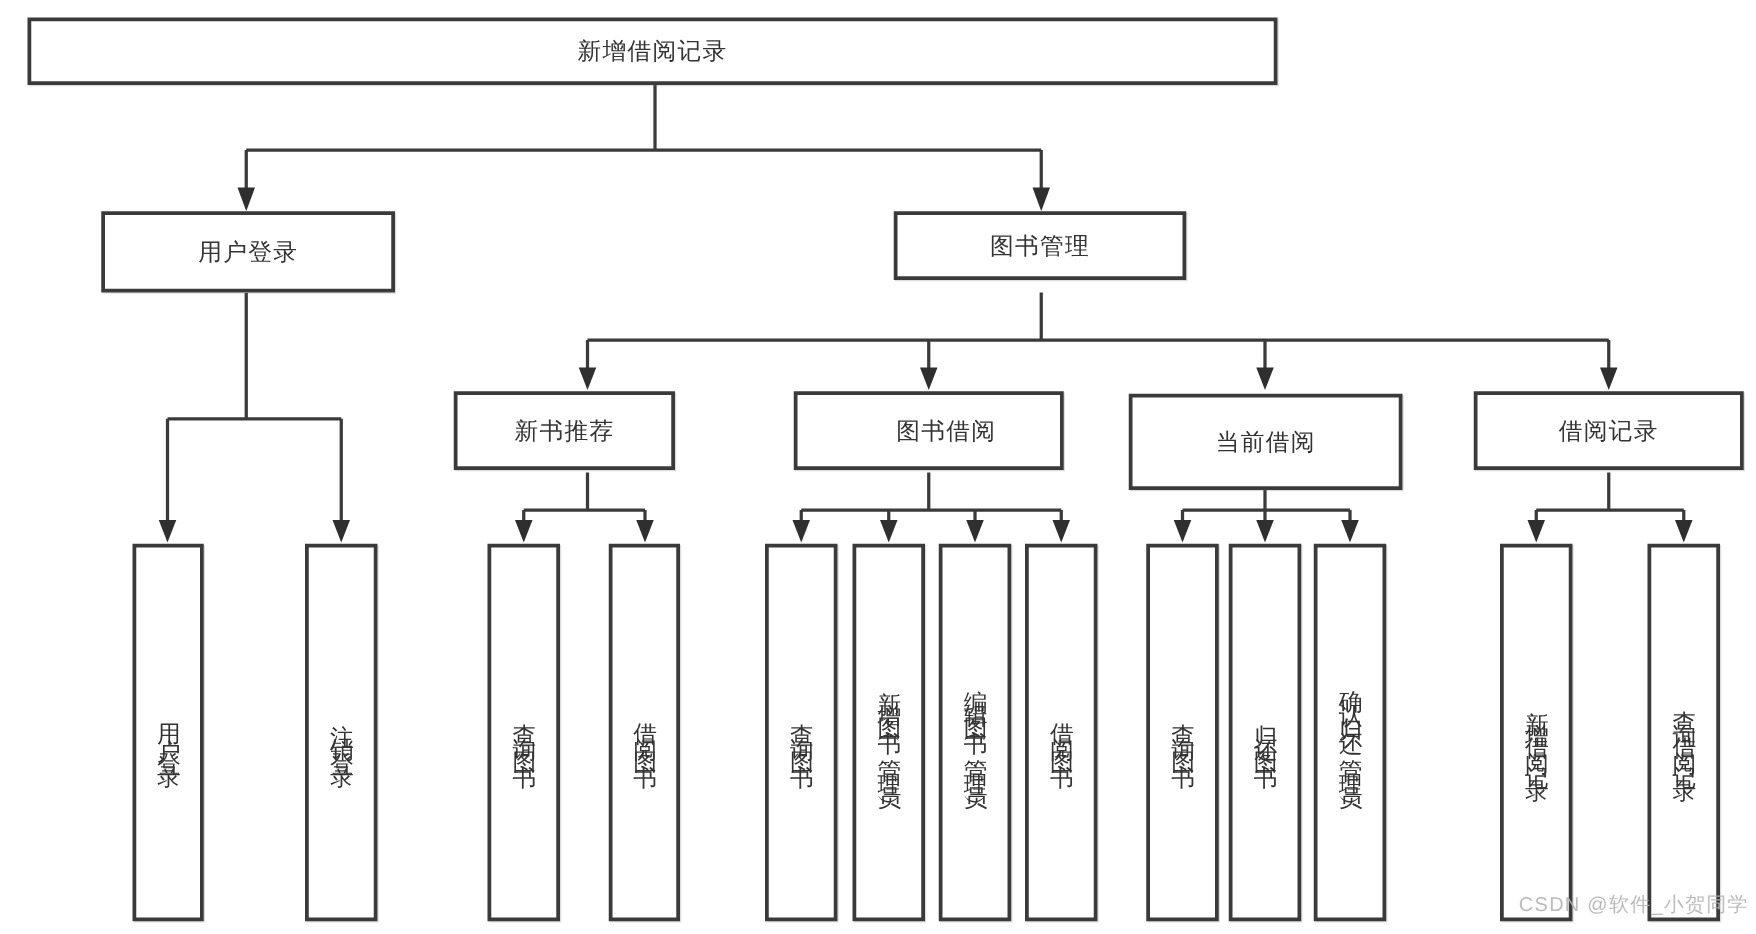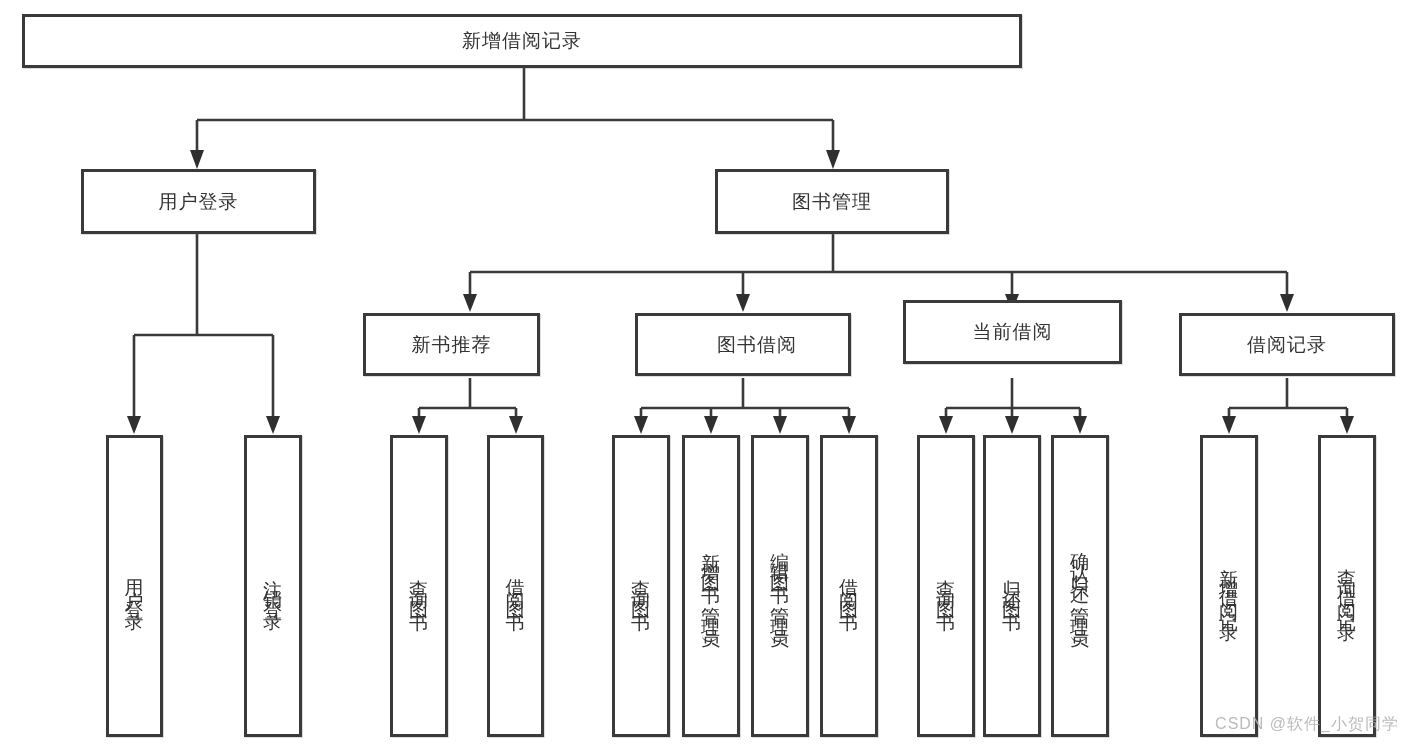--- a/index.html
+++ b/index.html
@@ -112,31 +112,31 @@
     </g>
   </svg>
 
   <div class="box" style="left:22px; top:14px; width:1000px; height:54px;">
     <span>新增借阅记录</span>
   </div>
 
   <div class="box" style="left:81px; top:169px; width:235px; height:65px;">
     <span>用户登录</span>
   </div>
-  <div class="box" style="left:715px; top:169px; width:234px; height:65px;">
+  <div class="box" style="left:715px; top:169px; width:234px; height:55px;">
     <span>图书管理</span>
   </div>
 
   <div class="box" style="left:363px; top:313px; width:177px; height:63px;">
     <span>新书推荐</span>
   </div>
   <div class="box" style="left:635px; top:313px; width:216px; height:63px;padding-left:28px;">
     <span>图书借阅</span>
   </div>
-  <div class="box" style="left:903px; top:300px; width:219px; height:64px;">
+  <div class="box" style="left:903px; top:315px; width:219px; height:77px;">
     <span>当前借阅</span>
   </div>
   <div class="box" style="left:1179px; top:313px; width:216px; height:63px;">
     <span>借阅记录</span>
   </div>
 
   <div class="box leaf" style="left:106px; top:435px; width:57px; height:302px;">
     <span class="vtext">用户登录</span>
   </div>
   <div class="box leaf" style="left:244px; top:435px; width:58px; height:302px;">

